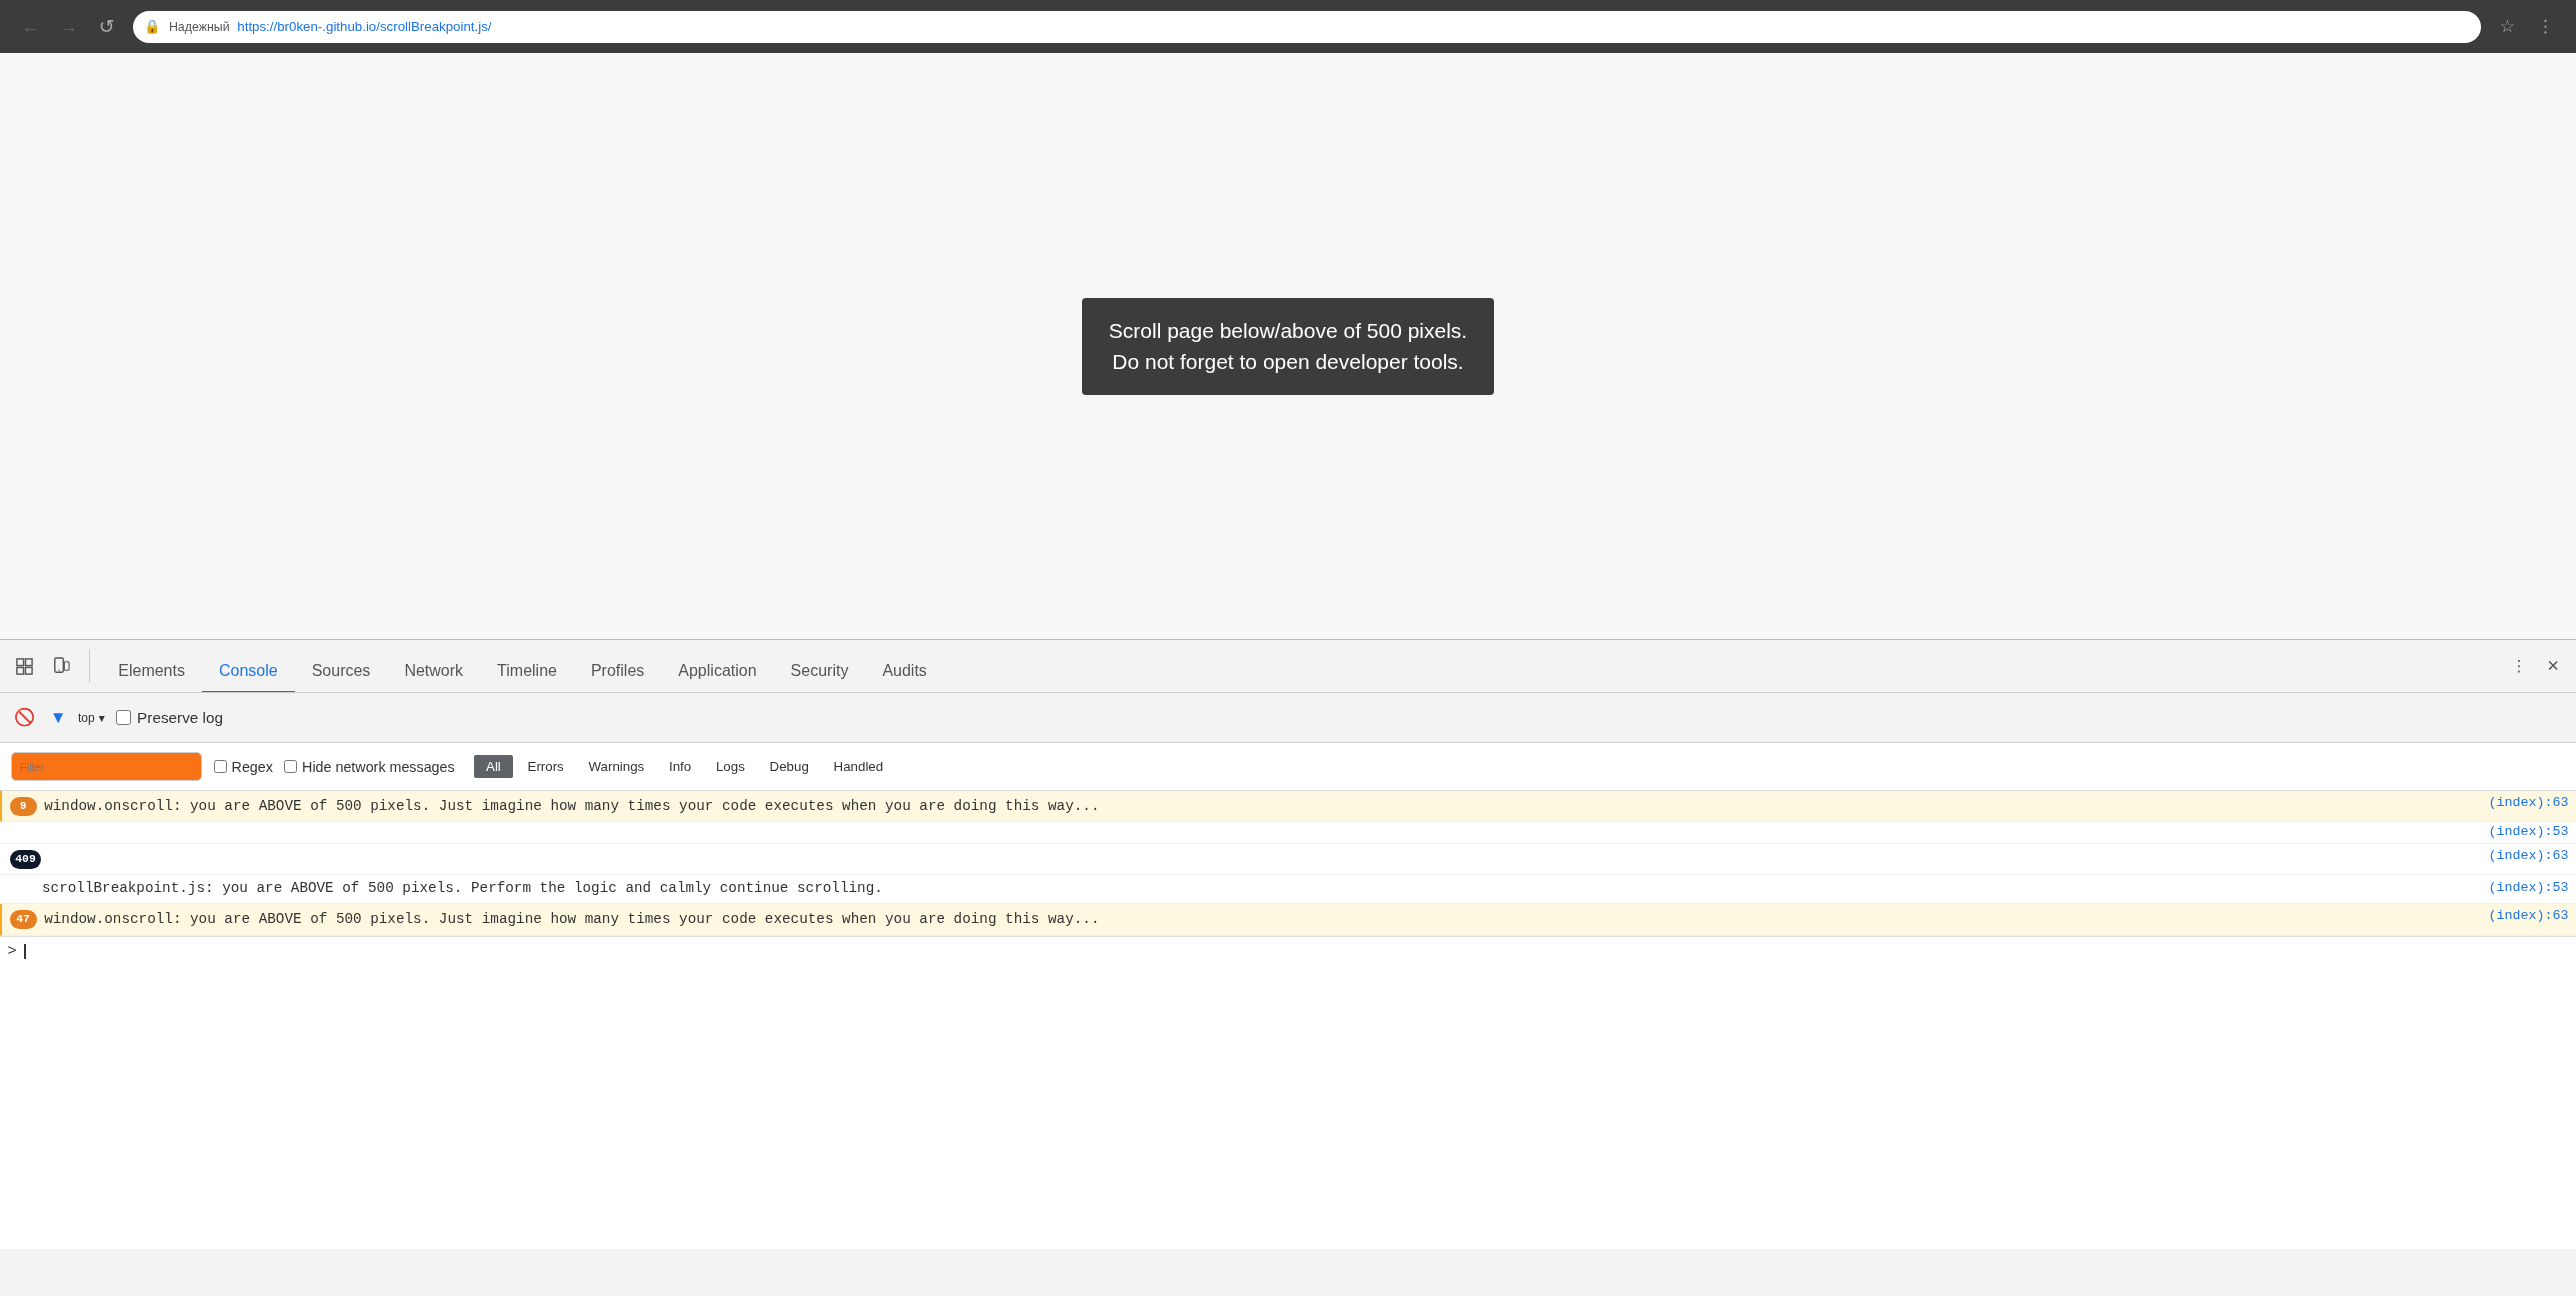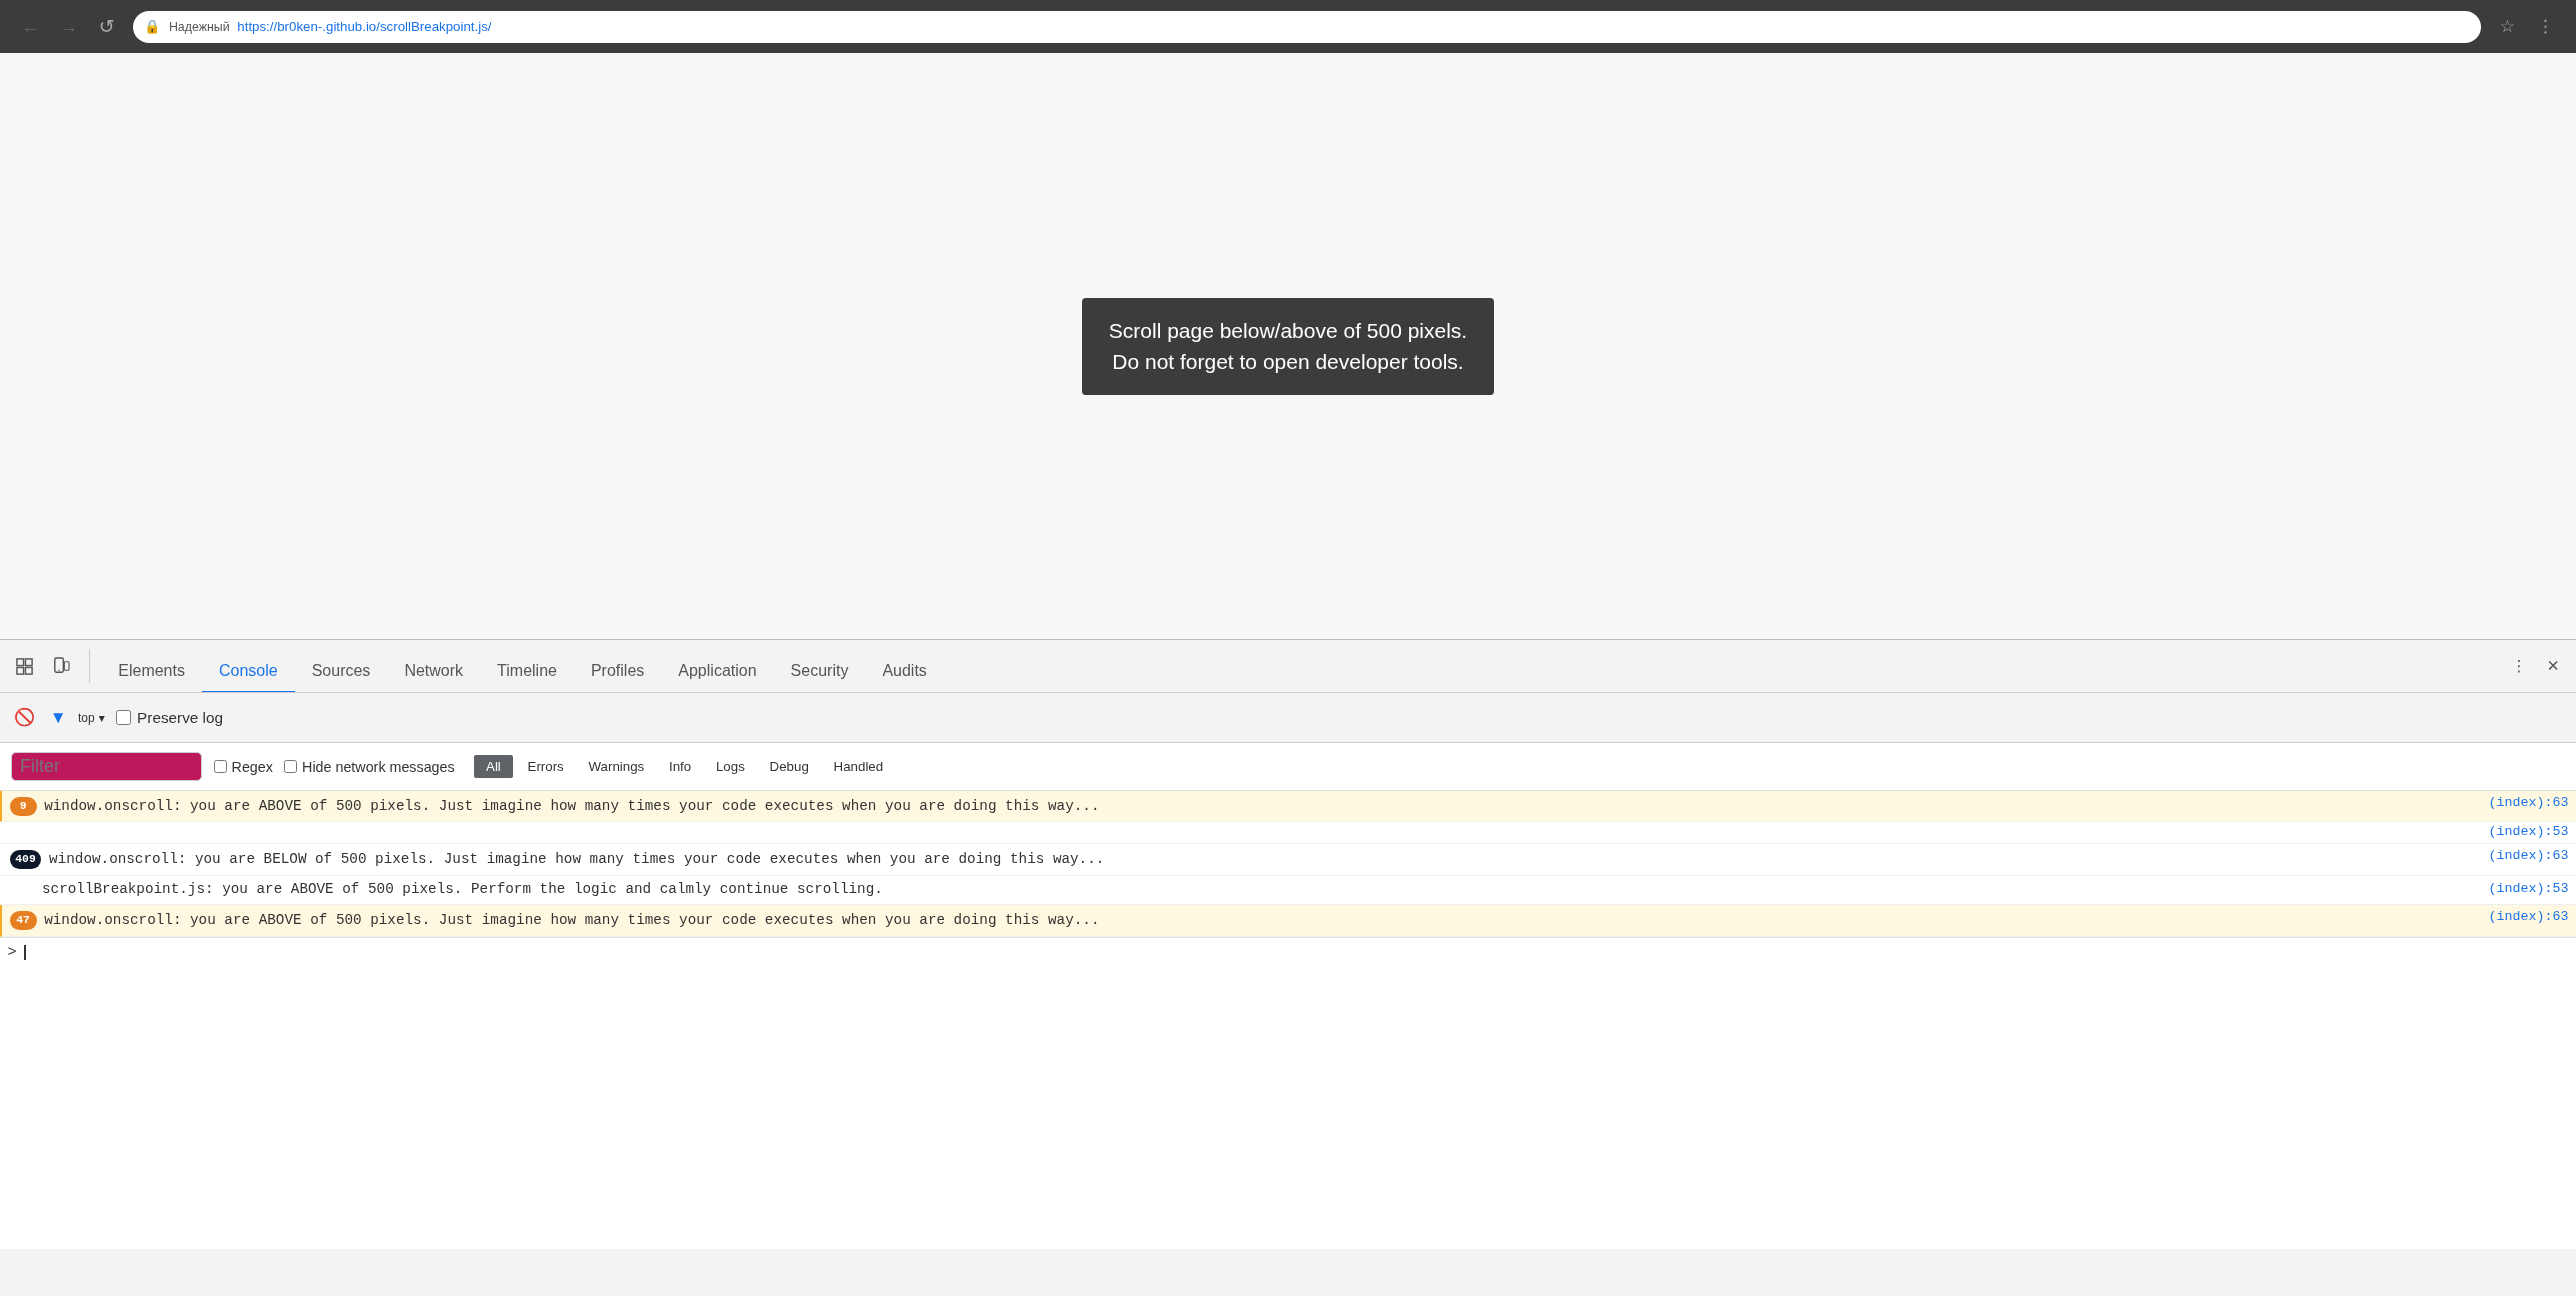--- a/index.html
+++ b/index.html
@@ -229,23 +229,23 @@
       align-items: center;
       padding: 0 11.4px;
       gap: 11.4px;
     }
     .filter-input {
       width: 191px;
       height: 29px;
       border: 1px solid #ccc;
       border-radius: 5px;
       padding: 0 7.6px;
-      font-size: 18px;
+      font-size: 11px;
       outline: none;
-      background: #be185d;
+      background: #f97316;
     }
     .regex-label, .hide-network-label {
       display: flex;
       align-items: center;
       gap: 4.8px;
       font-size: 14.3px;
       color: #333;
       cursor: pointer;
     }
     .filter-buttons {
@@ -467,21 +467,20 @@
       <span class="badge badge-orange">9</span>
       <span class="console-text">window.onscroll: you are ABOVE of 500 pixels. Just imagine how many times your code executes when you are doing this way...</span>
       <a class="console-link">(index):63</a>
     </div>
     <div class="sub-row">
       <a class="console-link">(index):53</a>
     </div>
 
     <div class="console-row below">
       <span class="badge badge-blue">409</span>
-      <span class="console-text">window.onscroll: you are BELOW of 500 pixels. Just imagine how many times your code executes when you are doing this way...</span>
       <a class="console-link">(index):63</a>
     </div>
     <div class="sub-row">
       <span class="console-text">scrollBreakpoint.js: you are ABOVE of 500 pixels. Perform the logic and calmly continue scrolling.</span>
       <a class="console-link">(index):53</a>
     </div>
 
     <div class="console-row above">
       <span class="badge badge-orange">47</span>
       <span class="console-text">window.onscroll: you are ABOVE of 500 pixels. Just imagine how many times your code executes when you are doing this way...</span>

